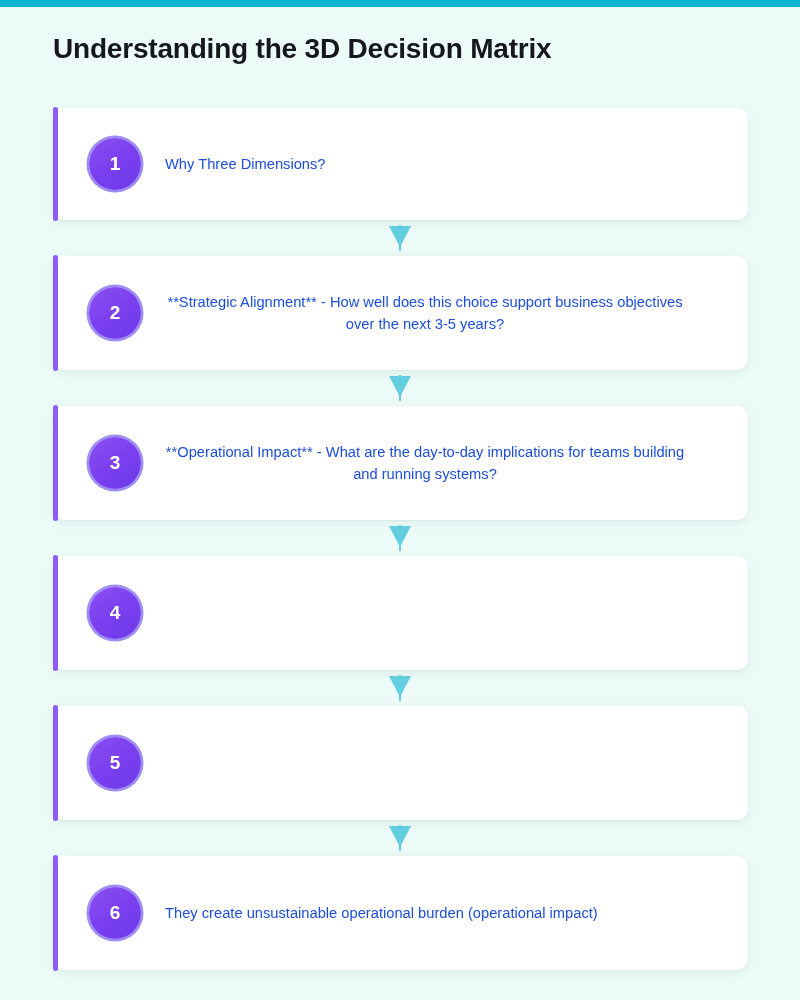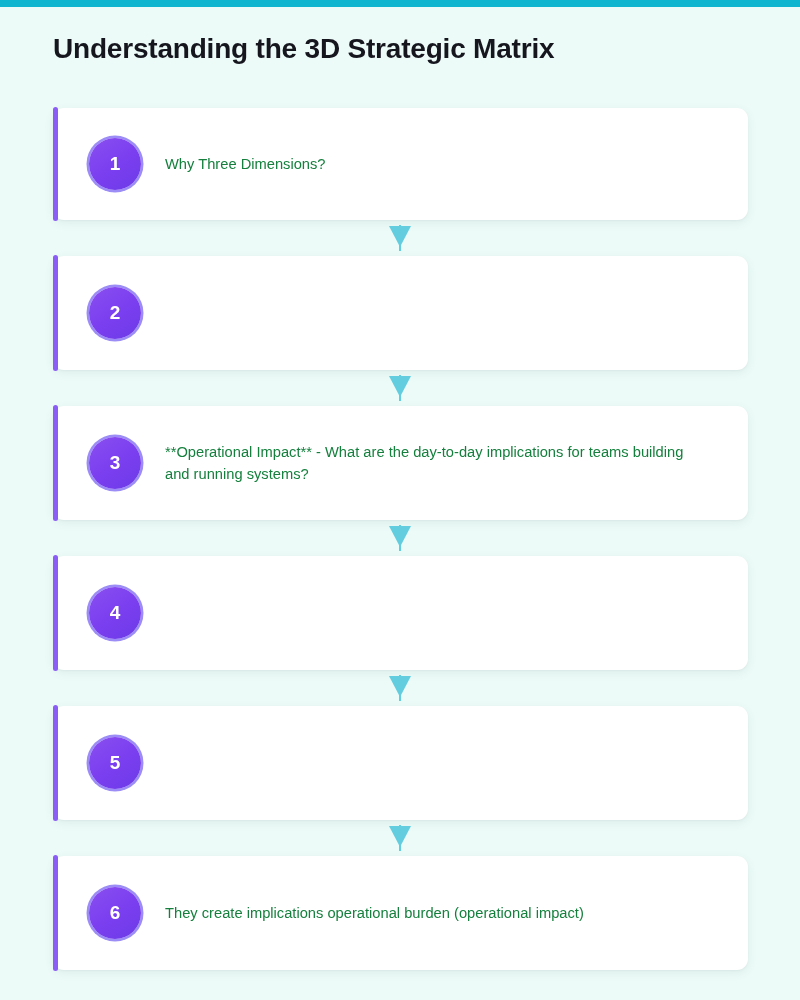--- a/index.html
+++ b/index.html
@@ -75,22 +75,23 @@
     font-weight: bold;
     display: flex;
     align-items: center;
     justify-content: center;
     margin-left: 18px;
   }
   .card-text {
     margin-left: 24px;
     font-size: 14.7px;
     line-height: 22px;
-    color: #15803d;
+    color: #1d4ed8;
     max-width: 520px;
+    text-align: center;
   }
   .connector {
     height: 36px;
     display: flex;
     align-items: center;
     justify-content: center;
   }
   .arrow {
     position: relative;
     width: 22px;
@@ -113,40 +114,41 @@
     border-left: 11px solid transparent;
     border-right: 11px solid transparent;
     border-top: 21px solid #63cde0;
   }
 </style>
 </head>
 <body>
 
 <div id="top-accent"></div>
 
-<div id="page-title">Understanding the 3D Strategic Matrix</div>
+<div id="page-title">Understanding the 3D Decision Matrix</div>
 
 <div id="flow">
     <div class="step-wrap">
       <div class="card">
         <div class="accent-bar"></div>
         <div class="badge">1</div>
         <div class="card-text">Why Three Dimensions?</div>
       </div>
     </div>
     <div class="connector">
       <div class="arrow">
         <div class="stem"></div>
         <div class="head"></div>
       </div>
     </div>
     <div class="step-wrap">
       <div class="card tall">
         <div class="accent-bar"></div>
         <div class="badge">2</div>
+        <div class="card-text">**Strategic Alignment** - How well does this choice support business objectives over the next 3-5 years?</div>
       </div>
     </div>
     <div class="connector">
       <div class="arrow">
         <div class="stem"></div>
         <div class="head"></div>
       </div>
     </div>
     <div class="step-wrap">
       <div class="card tall">
@@ -182,16 +184,16 @@
     <div class="connector">
       <div class="arrow">
         <div class="stem"></div>
         <div class="head"></div>
       </div>
     </div>
     <div class="step-wrap">
       <div class="card tall">
         <div class="accent-bar"></div>
         <div class="badge">6</div>
-        <div class="card-text">They create implications operational burden (operational impact)</div>
+        <div class="card-text">They create unsustainable operational burden (operational impact)</div>
       </div>
     </div>
   </div>
 
 </body></html>

